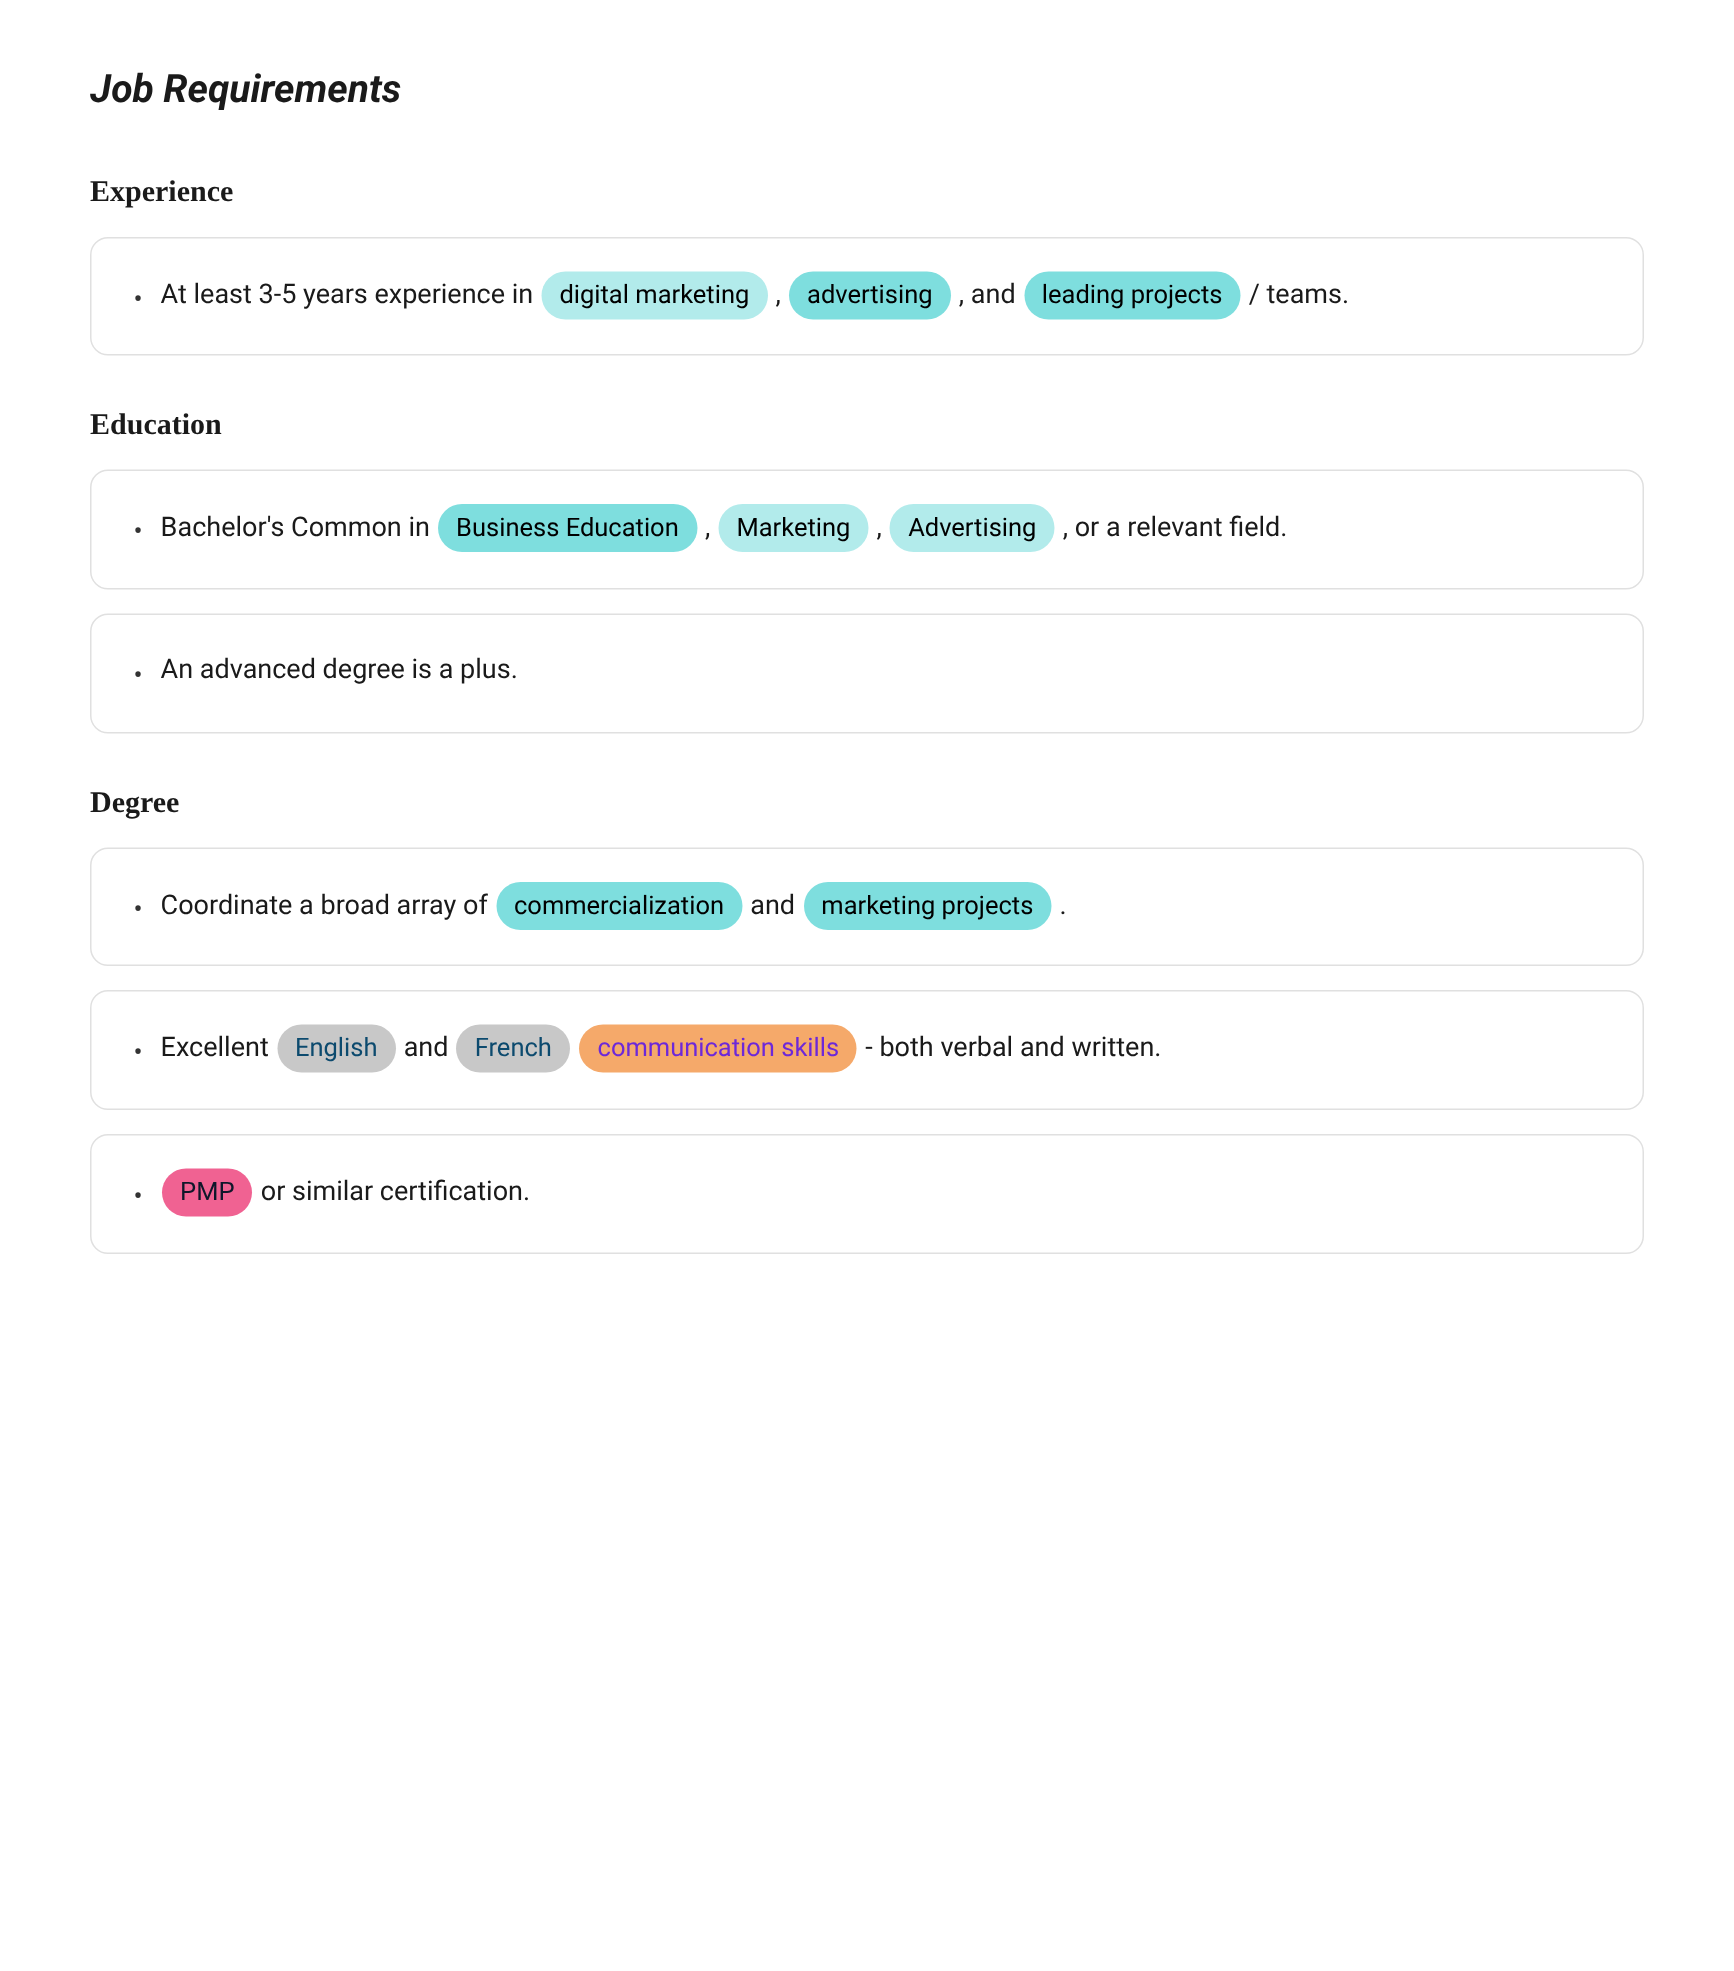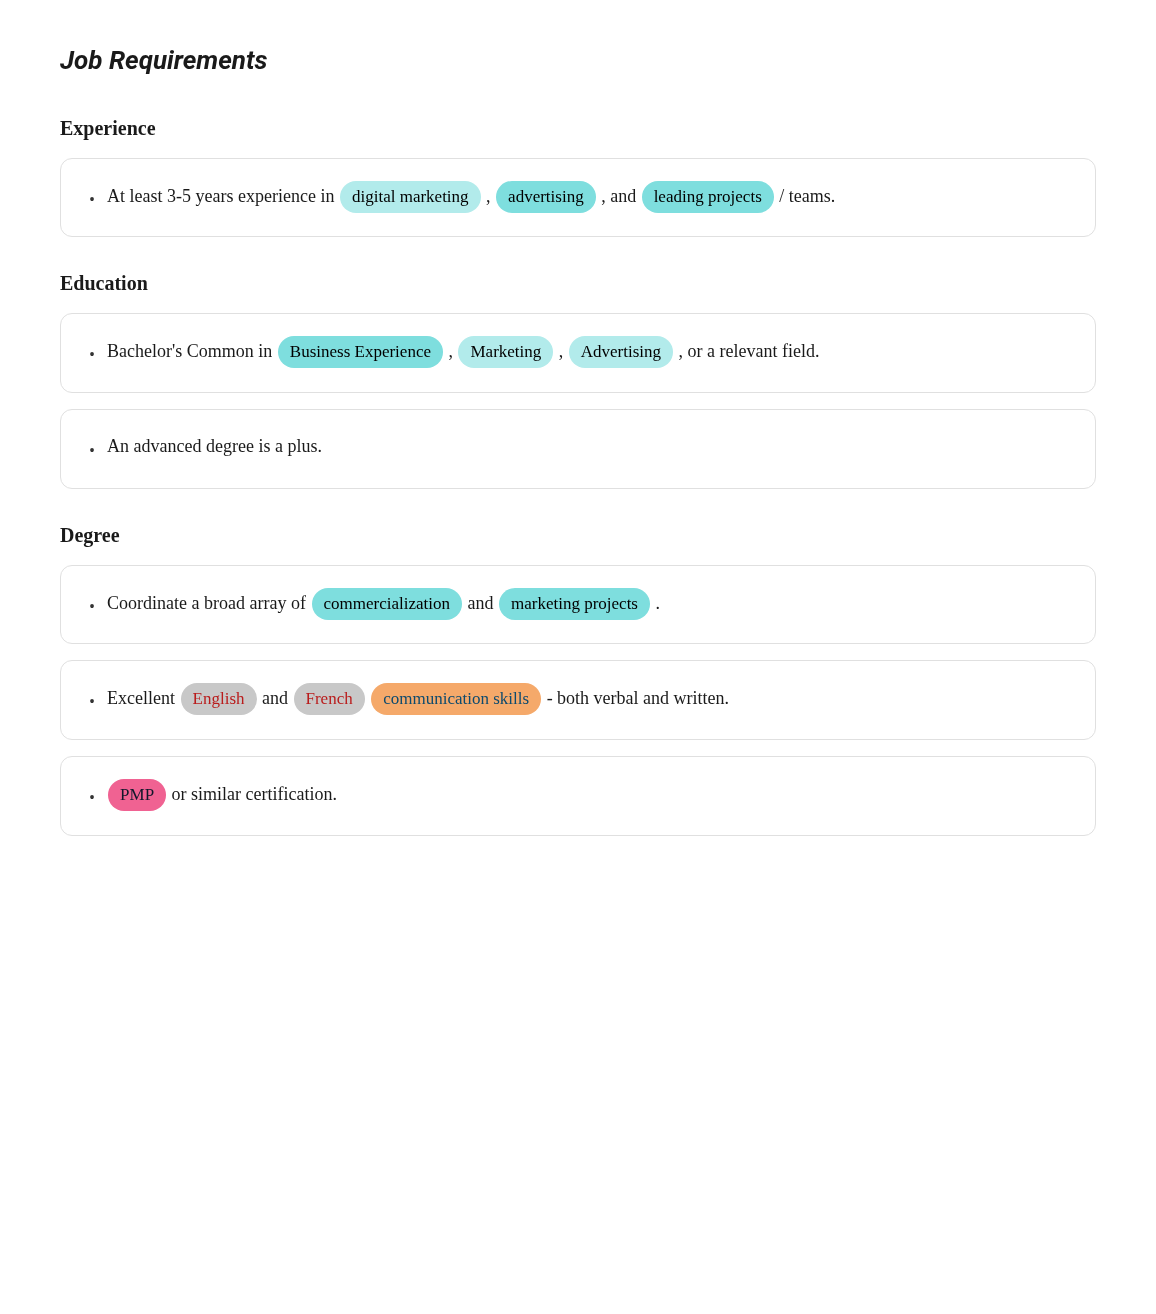--- a/index.html
+++ b/index.html
@@ -51,21 +51,20 @@
 
     .bullet-dot {
       margin-top: 4px;
       font-size: 18px;
       color: #333;
       flex-shrink: 0;
     }
 
     .bullet-text {
       flex: 1;
-      font-family: Liberation Serif, serif;
     }
 
     .tag {
       display: inline-block;
       border-radius: 20px;
       padding: 2px 12px;
       font-size: 17px;
       margin: 0 1px;
     }
 
@@ -74,26 +73,26 @@
       color: #000;
     }
 
     .tag-cyan-light {
       background-color: #b2ebeb;
       color: #000;
     }
 
     .tag-gray {
       background-color: #c8c8c8;
-      color: #b91c1c;
+      color: #0c4a6e;
     }
 
     .tag-orange {
       background-color: #f5a96a;
-      color: #0c4a6e;
+      color: #6d28d9;
     }
 
     .tag-pink {
       background-color: #f06292;
       color: #0f172a;
     }
   </style>
 </head>
 <body>
 
@@ -108,21 +107,21 @@
             <span class="bullet-dot">•</span>
             <span class="bullet-text"><span>At least 3-5 years experience in </span><span class="tag tag-cyan-light">digital marketing</span><span> , </span><span class="tag tag-cyan">advertising</span><span> , and </span><span class="tag tag-cyan">leading projects</span><span> / teams.</span></span>
           </div>
         </div>
       </div>
       <div>
         <div class="section-title">Education</div>
         <div class="card">
           <div class="bullet-item">
             <span class="bullet-dot">•</span>
-            <span class="bullet-text"><span>Bachelor's Common in </span><span class="tag tag-cyan">Business Experience</span><span> ,  </span><span class="tag tag-cyan-light">Marketing</span><span> , </span><span class="tag tag-cyan-light">Advertising</span><span> , or a relevant field.</span></span>
+            <span class="bullet-text"><span>Bachelor's Common in </span><span class="tag tag-cyan">Business Education</span><span> ,  </span><span class="tag tag-cyan-light">Marketing</span><span> , </span><span class="tag tag-cyan-light">Advertising</span><span> , or a relevant field.</span></span>
           </div>
         </div>
         <div class="card">
           <div class="bullet-item">
             <span class="bullet-dot">•</span>
             <span class="bullet-text"><span>An advanced degree is a plus.</span></span>
           </div>
         </div>
       </div>
       <div>

